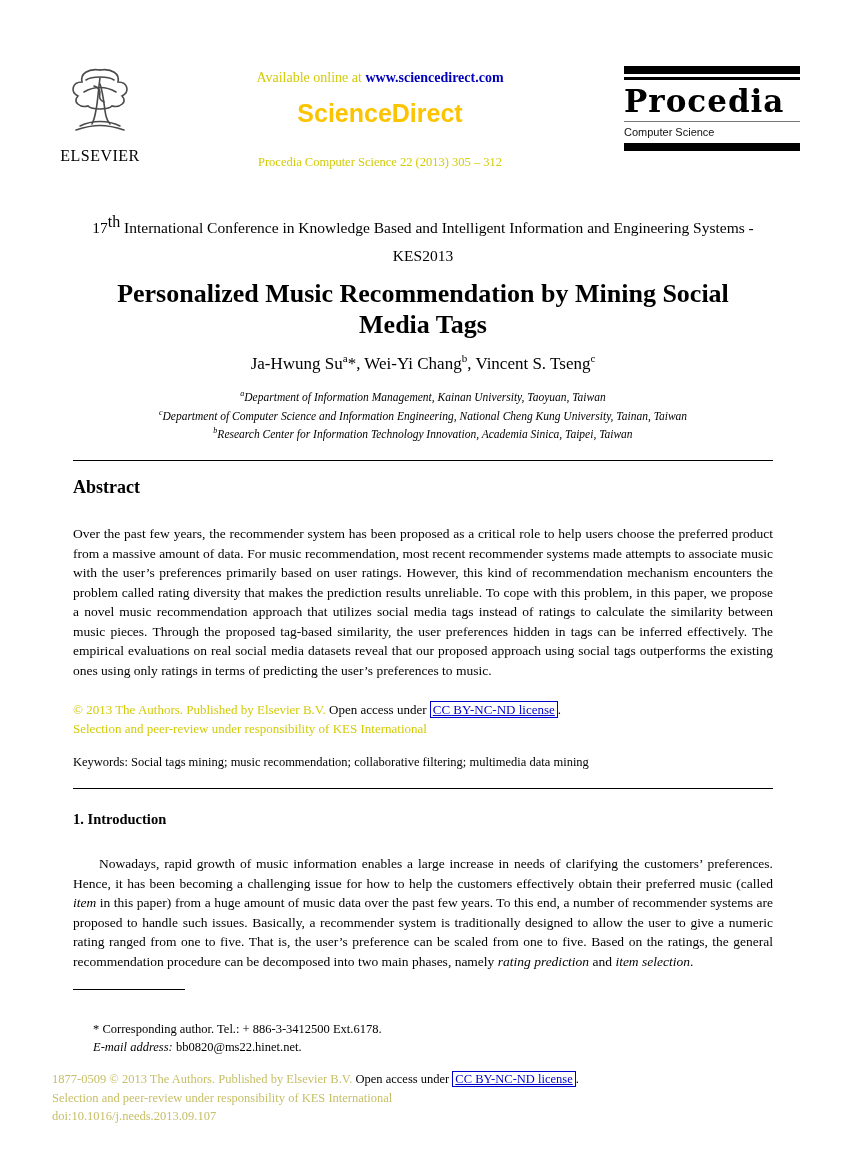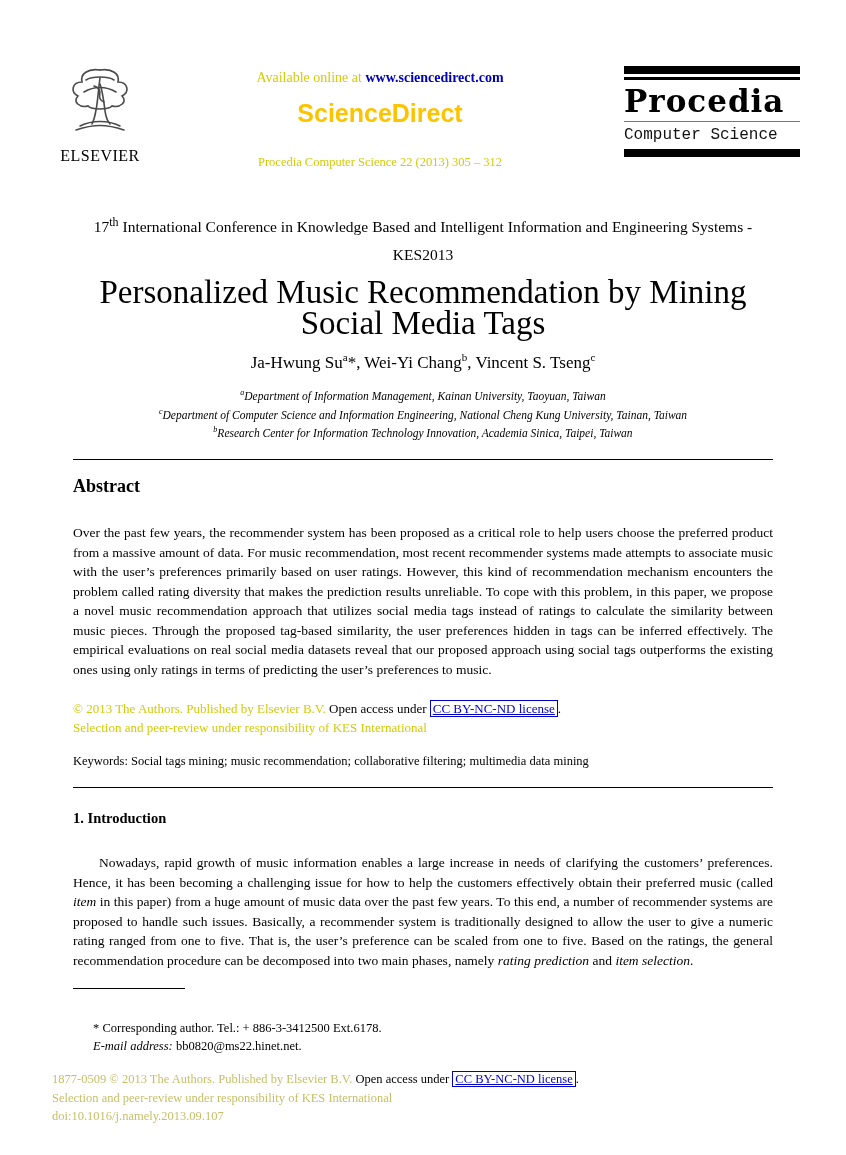--- a/index.html
+++ b/index.html
@@ -23,27 +23,27 @@
   .avail { font-size: 14px; }
   .sd-url { color: #0000bb; font-weight: bold; text-decoration: none; cursor: pointer; }
   .sd-logo { margin-top: 13px; font-family: "Liberation Sans", sans-serif; font-weight: bold; font-size: 25px; color: #fcc400; }
   .journal-line { margin-top: 27px; font-size: 12.5px; }
   .procedia { position: absolute; right: 46px; top: 66px; width: 176px; text-align: left; }
   .bar { background: #000; }
   .bar.thick { height: 8px; }
   .bar.thin { height: 3px; margin-top: 3px; }
   .procedia-title { font-family: "DejaVu Serif", serif; font-weight: bold; font-size: 31px; margin: 3px 0 2px; letter-spacing: 1px; }
   .procedia-rule { height: 1px; background: #777; }
-  .procedia-sub { font-family: Liberation Mono, monospace; font-size: 16px; padding: 4px 0 5px; color: #111; }
+  .procedia-sub { font-family: Liberation Sans, sans-serif; font-size: 11px; padding: 4px 0 5px; color: #111; }
 
   
   .content { position: absolute; left: 73px; top: 0; width: 700px; }
   .conf { margin-top: 208px; text-align: center; font-size: 15.5px; line-height: 28px; }
-  .conf sup { font-size: 12px; }
-  .title { margin: 8px auto 0; max-width: 680px; text-align: center; font-size: 33px; line-height: 31px; font-weight: normal; }
+  .conf sup { font-size: 16px; }
+  .title { margin: 8px auto 0; max-width: 680px; text-align: center; font-size: 26px; line-height: 31px; font-weight: bold; }
   .authors { margin-top: 12px; text-align: center; font-size: 17px; }
   .authors sup { font-size: 11px; }
   .affils { margin-top: 12px; text-align: center; font-style: italic; font-size: 11.5px; line-height: 15px; }
   .affils sup { font-size: 8px; }
   .hr { border-top: 1px solid #000; margin-top: 18px; }
   .section-h { font-weight: bold; font-size: 18px; margin-top: 16px; }
   p.justify { text-align: justify; font-size: 13.5px; line-height: 19.5px; margin: 26px 0 0; }
   .indent { text-indent: 26px; }
   .copyright { margin-top: 20px; font-size: 13px; line-height: 19px; }
   .cc-link { color: #0000cc; text-decoration: underline; border: 1px solid #0000cc; padding: 0 2px; cursor: pointer; }
@@ -144,16 +144,16 @@
       <div><i>E-mail address:</i><span> bb0820@ms22.hinet.net.</span></div>
     </div>
 
   </div>
 
   <div class="footer">
     <div>
       <span class="fy">1877-0509 © 2013 The Authors. Published by Elsevier B.V. </span><span>Open access under </span><a class="cc-link">CC BY-NC-ND license</a><span>.</span>
     </div>
     <div class="fy">Selection and peer-review under responsibility of KES International</div>
-    <div class="fy">doi:10.1016/j.namely.2013.09.107</div>
+    <div class="fy">doi:10.1016/j.needs.2013.09.107</div>
   </div>
 
 </div>
 
 </body></html>

